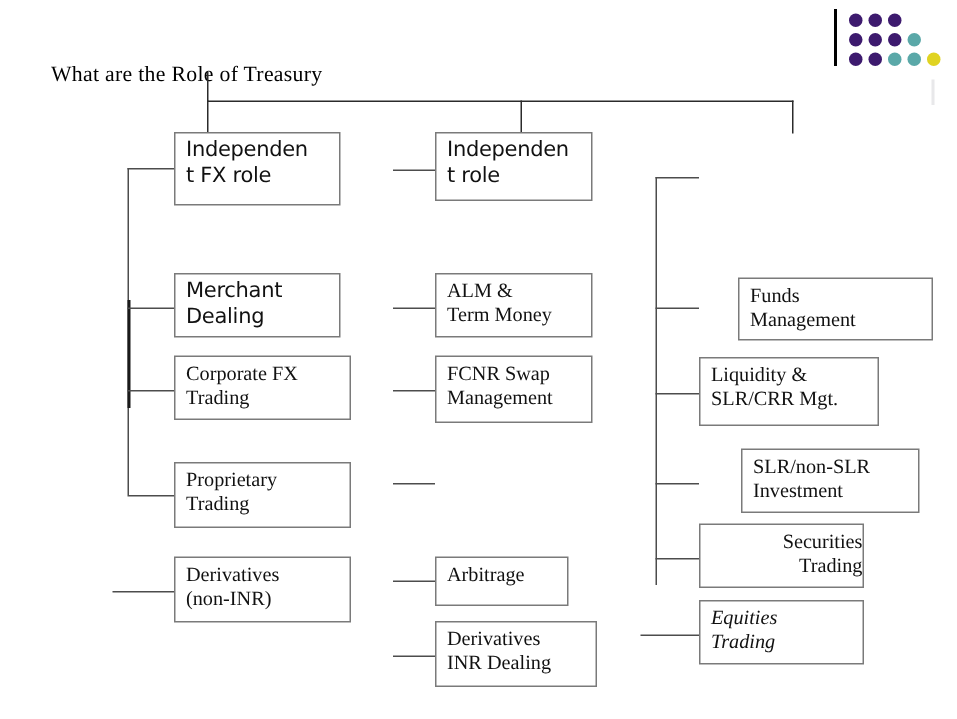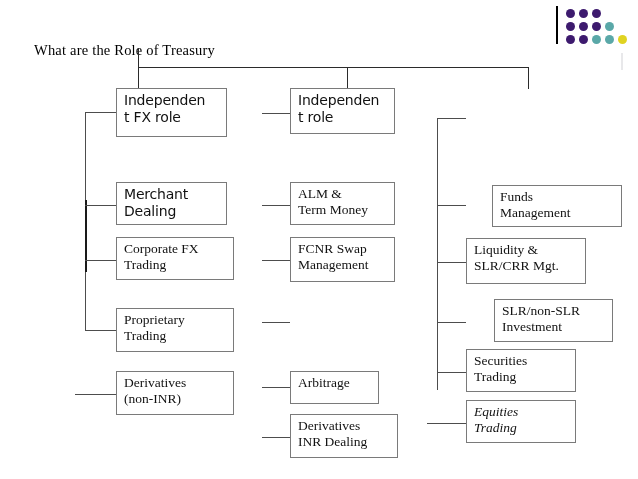--- a/index.html
+++ b/index.html
@@ -217,21 +217,21 @@
 Management</span>
   </div>
   <div class="node serif" style="left:466px; top:238px; width:120px; height:46px;">
     <span class="txt">Liquidity &amp;
 SLR/CRR Mgt.</span>
   </div>
   <div class="node serif" style="left:466px; top:299px; width:119px; height:43px;margin-left:28px;">
     <span class="txt">SLR/non-SLR
 Investment</span>
   </div>
-  <div class="node serif" style="left:466px; top:349px; width:110px; height:43px;">
+  <div class="node serif" style="left:466px; top:349px; width:110px; height:43px;text-align:right;">
     <span class="txt">Securities
 Trading</span>
   </div>
   <div class="node serif" style="left:466px; top:400px; width:110px; height:43px;font-style:italic;">
     <span class="txt">Equities
 Trading</span>
   </div>
 
 </div>
 

